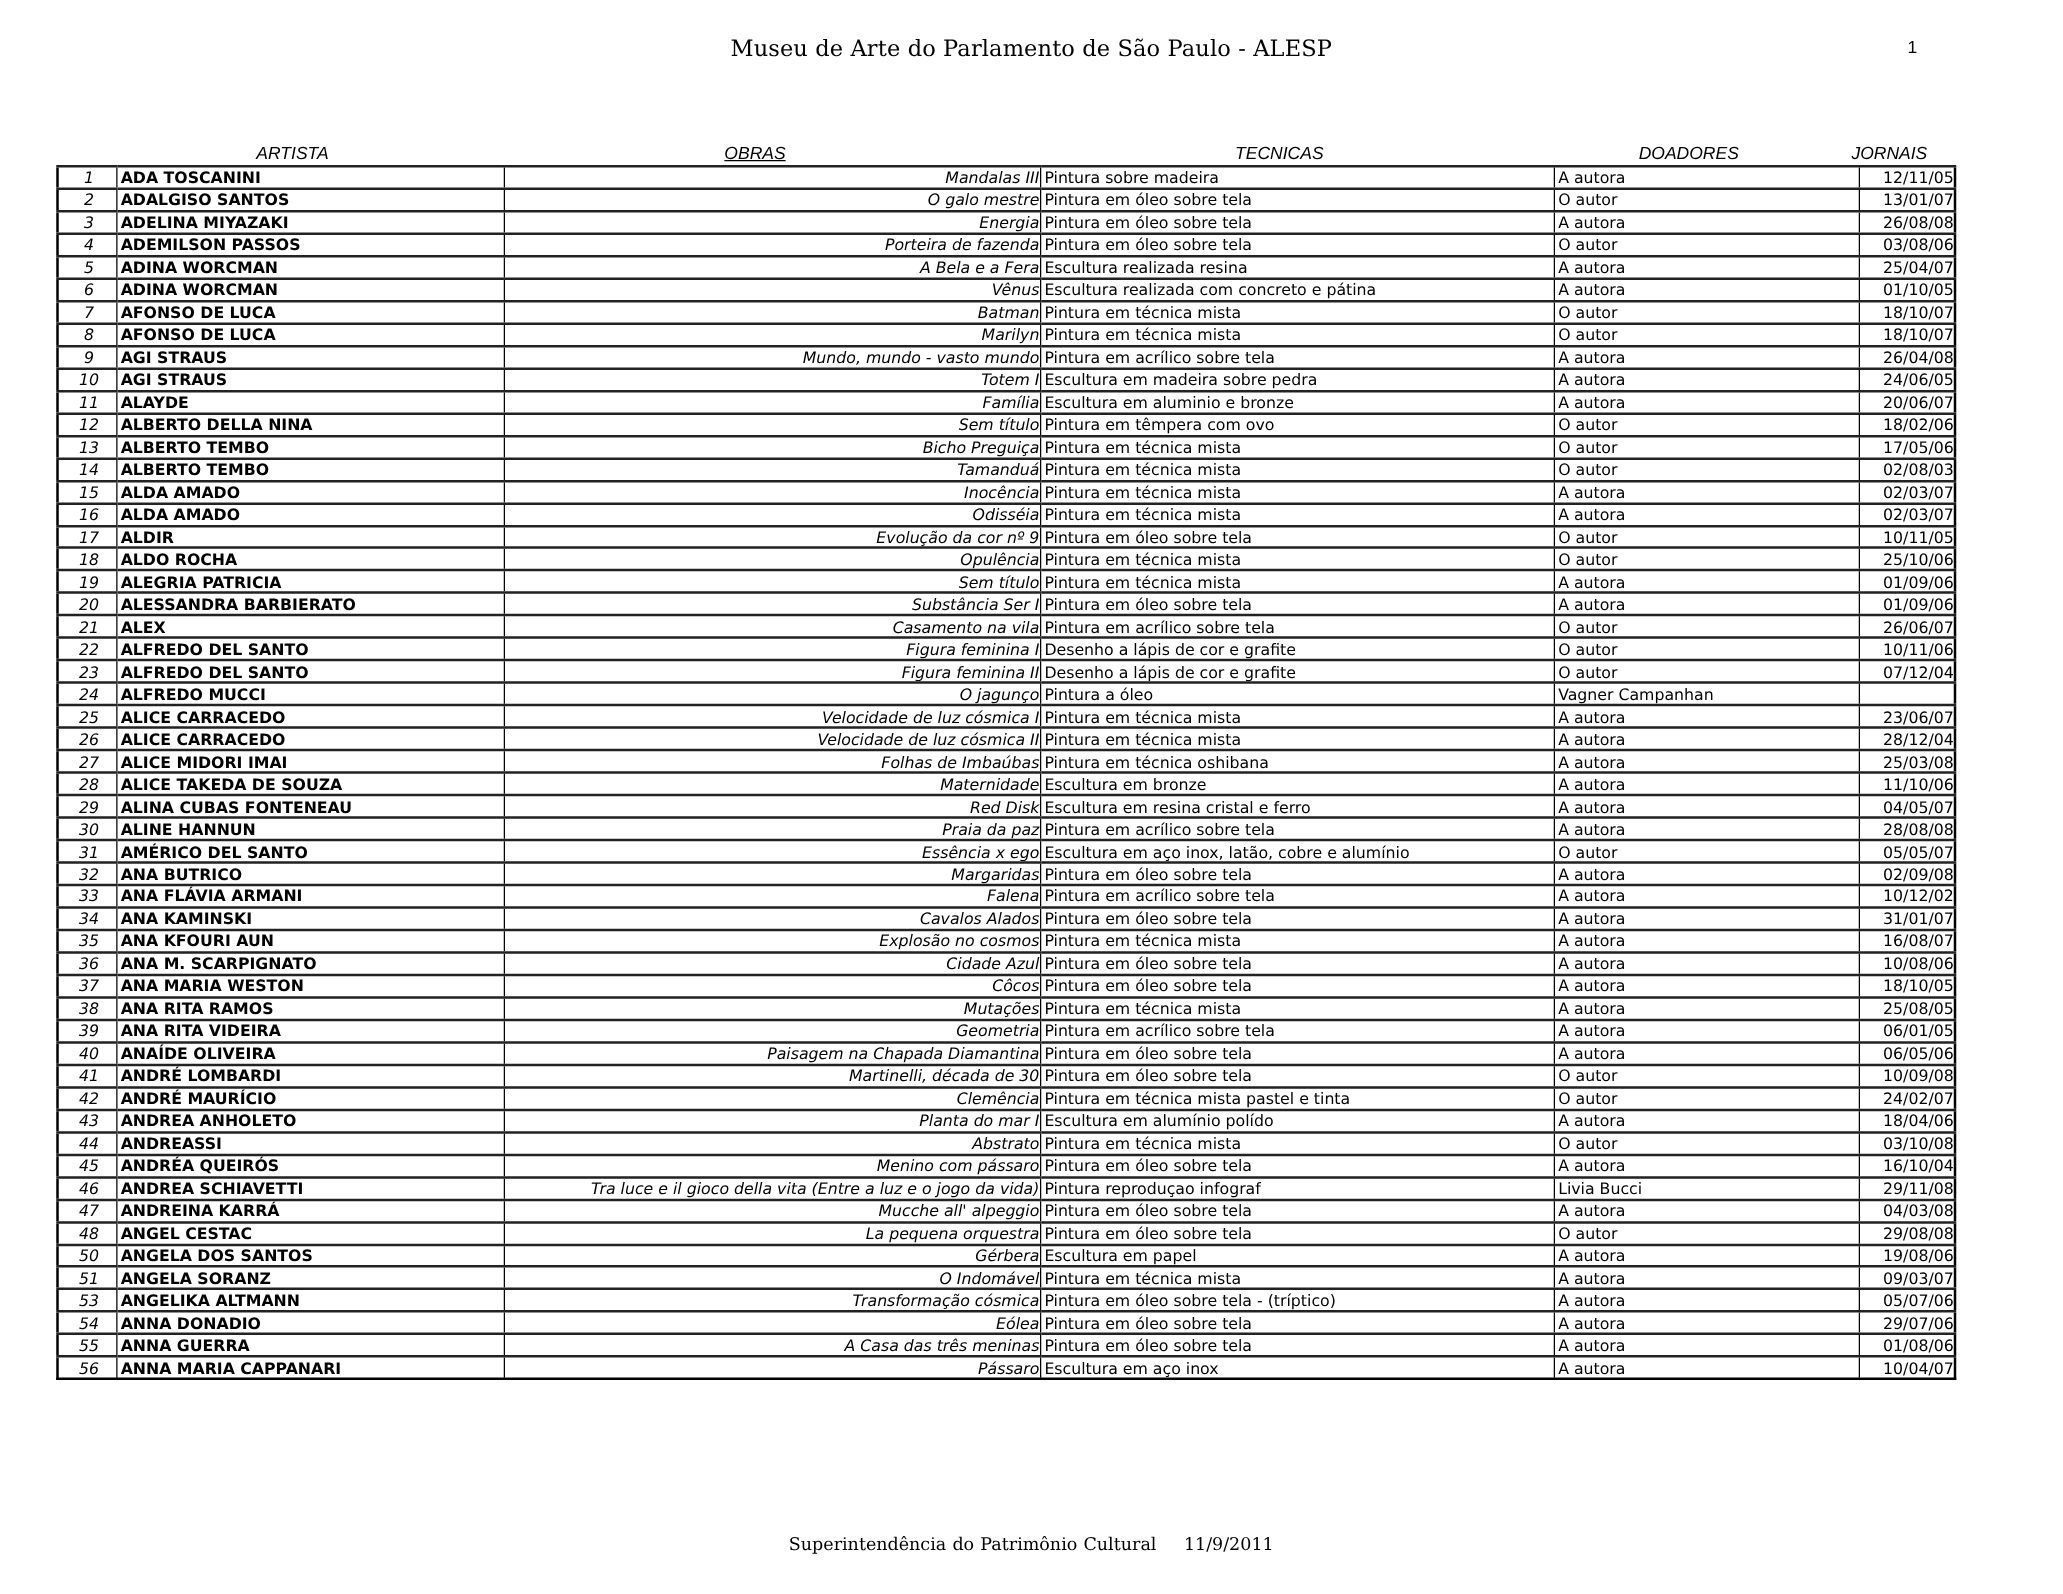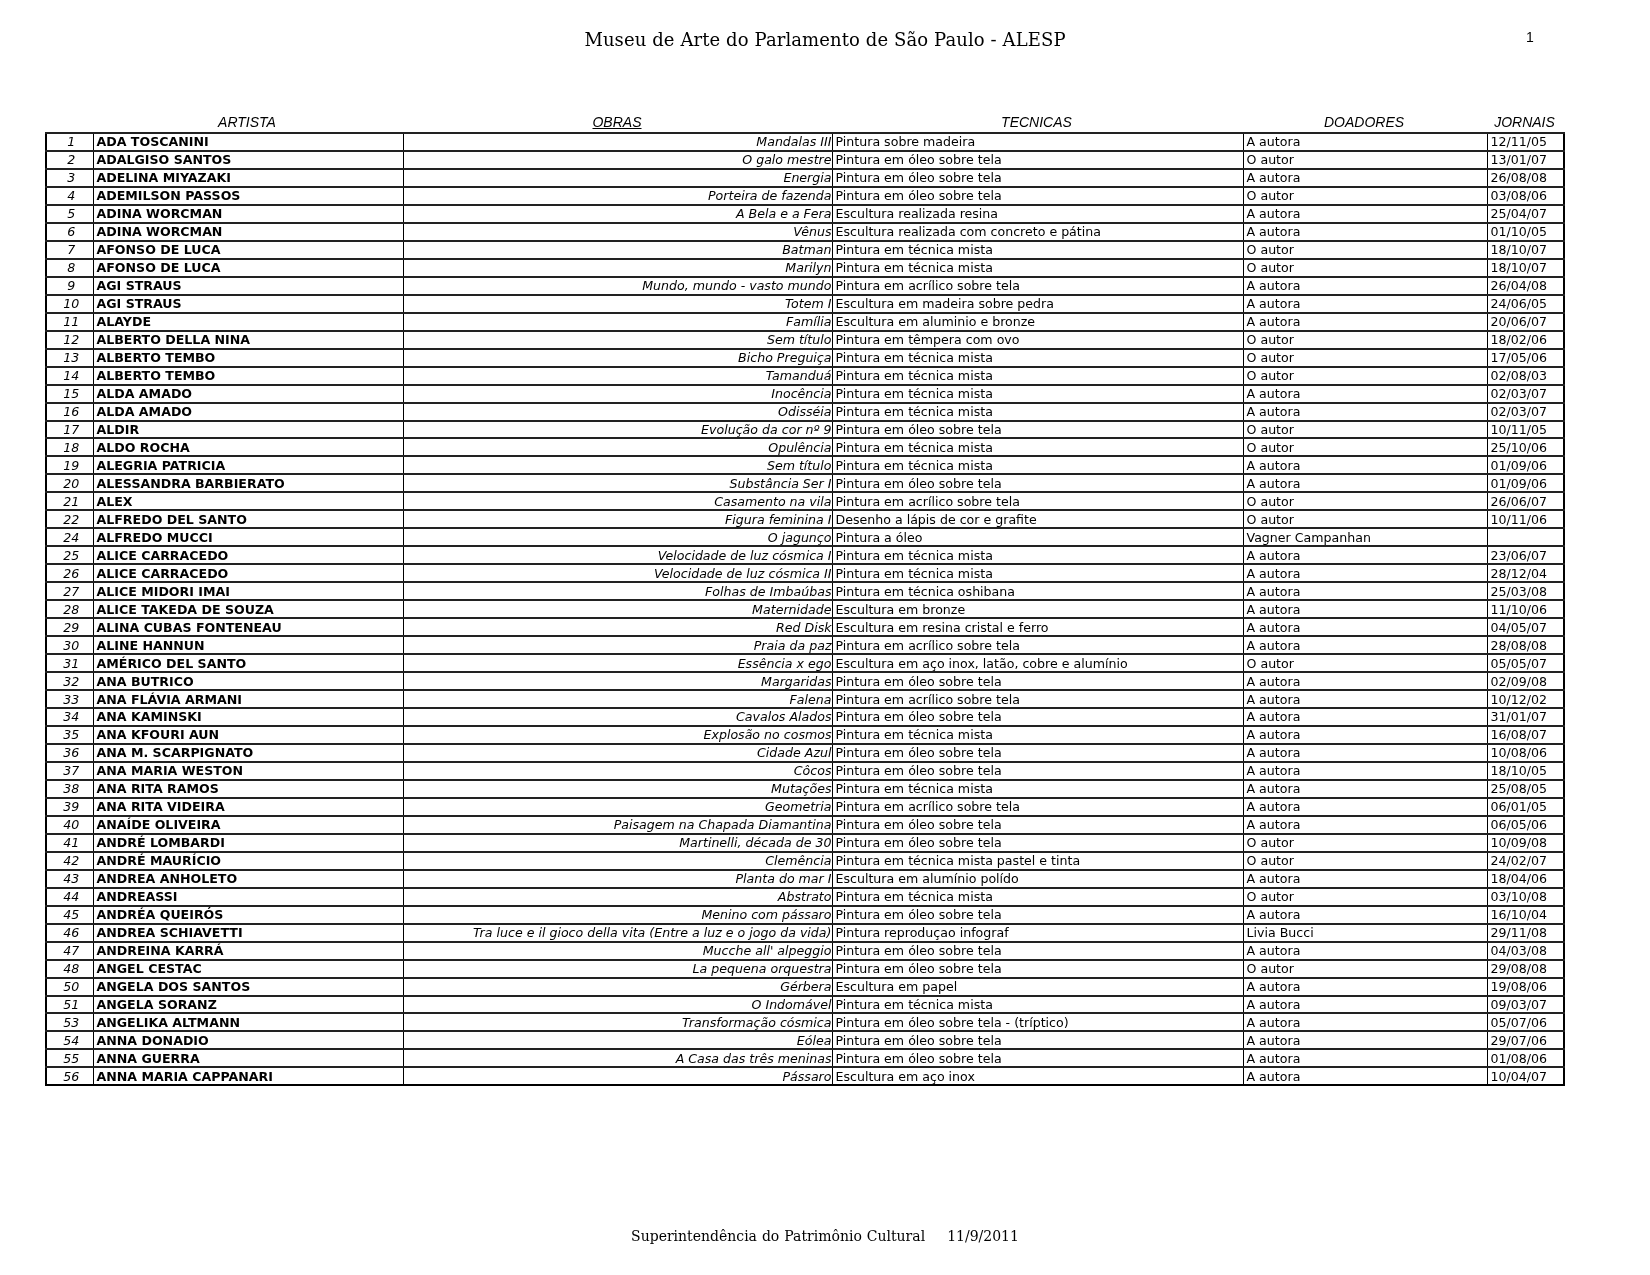--- a/index.html
+++ b/index.html
@@ -6,38 +6,38 @@
   body { width:1650px; height:1275px; position:relative; overflow:hidden; color:#000; }
   .page-title {
     position:absolute; left:0; width:1650px; top:29px; text-align:center;
     font-family:"DejaVu Serif", serif; font-size:18px; letter-spacing:0.1px;
   }
   .page-number {
     position:absolute; left:1526px; top:29px;
     font-family:"Liberation Sans", sans-serif; font-size:14px;
   }
   .col-headers {
-    position:absolute; top:114px; left:45px; height:18px; width:1518px;
+    position:absolute; top:114px; left:32px; height:18px; width:1518px;
     font-family:"Liberation Sans", sans-serif; font-style:italic; font-size:14px;
   }
   .col-headers span { position:absolute; top:0; text-align:center; }
   table.catalog {
     position:absolute; left:45px; top:132px; width:1518px;
     border-collapse:collapse; table-layout:fixed;
     border:2px solid #000;
     font-family:"DejaVu Sans", sans-serif; font-size:12.6px;
   }
   table.catalog td {
     height:15.98px; padding:0 0 0 3px; border:1px solid #000;
     border-top:2px solid #222; white-space:nowrap; overflow:hidden; line-height:15px;
   }
   td.c-num { text-align:center; font-style:italic; padding:0; }
   td.c-artist { font-weight:bold; }
   td.c-obra { font-style:italic;text-align:right; }
-  td.c-date { padding:0 4px 0 0; }
+  td.c-date { text-align:right; padding:0 4px 0 0; }
   .footer {
     position:absolute; left:0; width:1650px; top:1228px; text-align:center;
     font-family:"DejaVu Serif", serif; font-size:14px; word-spacing:0.5px;
   }
   .footer .gap { display:inline-block; width:22px; }
 </style>
 </head>
 <body>
 
 <div class="page-title">Museu de Arte do Parlamento de São Paulo - ALESP</div>
@@ -231,20 +231,28 @@
       </tr>
       <tr>
         <td class="c-num">22</td>
         <td class="c-artist">ALFREDO DEL SANTO</td>
         <td class="c-obra">Figura feminina I</td>
         <td class="c-tec">Desenho a lápis de cor e grafite</td>
         <td class="c-don">O autor</td>
         <td class="c-date">10/11/06</td>
       </tr>
       <tr>
+        <td class="c-num">23</td>
+        <td class="c-artist">ALFREDO DEL SANTO</td>
+        <td class="c-obra">Figura feminina II</td>
+        <td class="c-tec">Desenho a lápis de cor e grafite</td>
+        <td class="c-don">O autor</td>
+        <td class="c-date">07/12/04</td>
+      </tr>
+      <tr>
         <td class="c-num">24</td>
         <td class="c-artist">ALFREDO MUCCI</td>
         <td class="c-obra">O jagunço</td>
         <td class="c-tec">Pintura a óleo</td>
         <td class="c-don">Vagner Campanhan</td>
         <td class="c-date"></td>
       </tr>
       <tr>
         <td class="c-num">25</td>
         <td class="c-artist">ALICE CARRACEDO</td>

